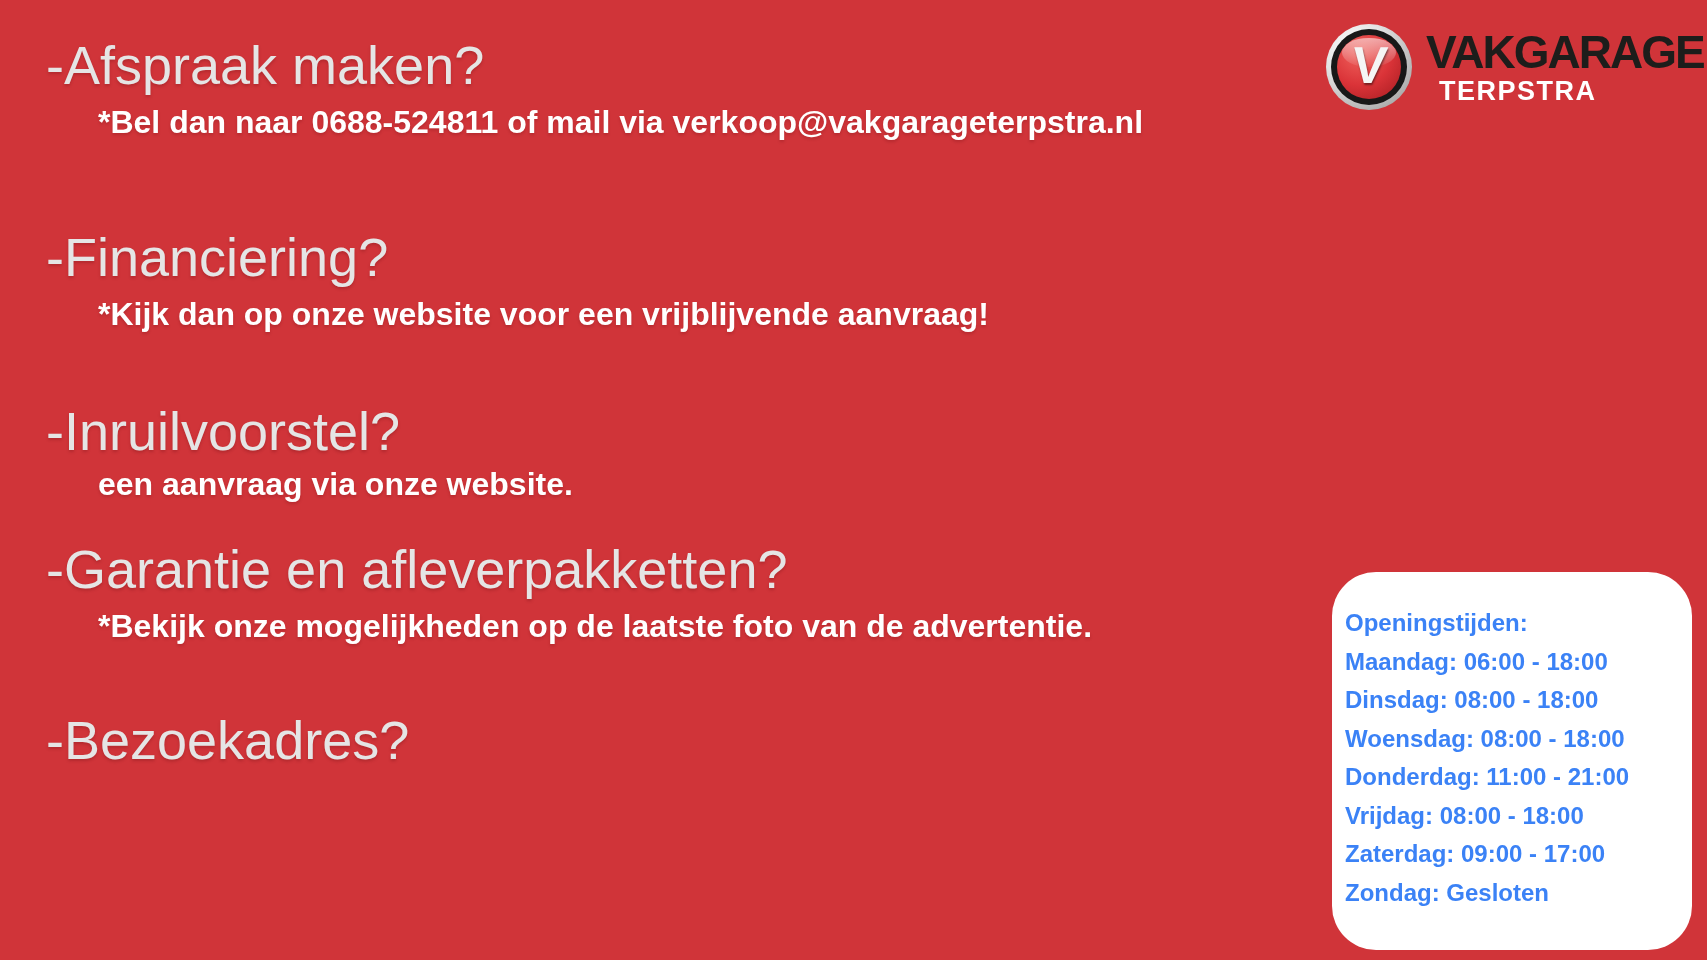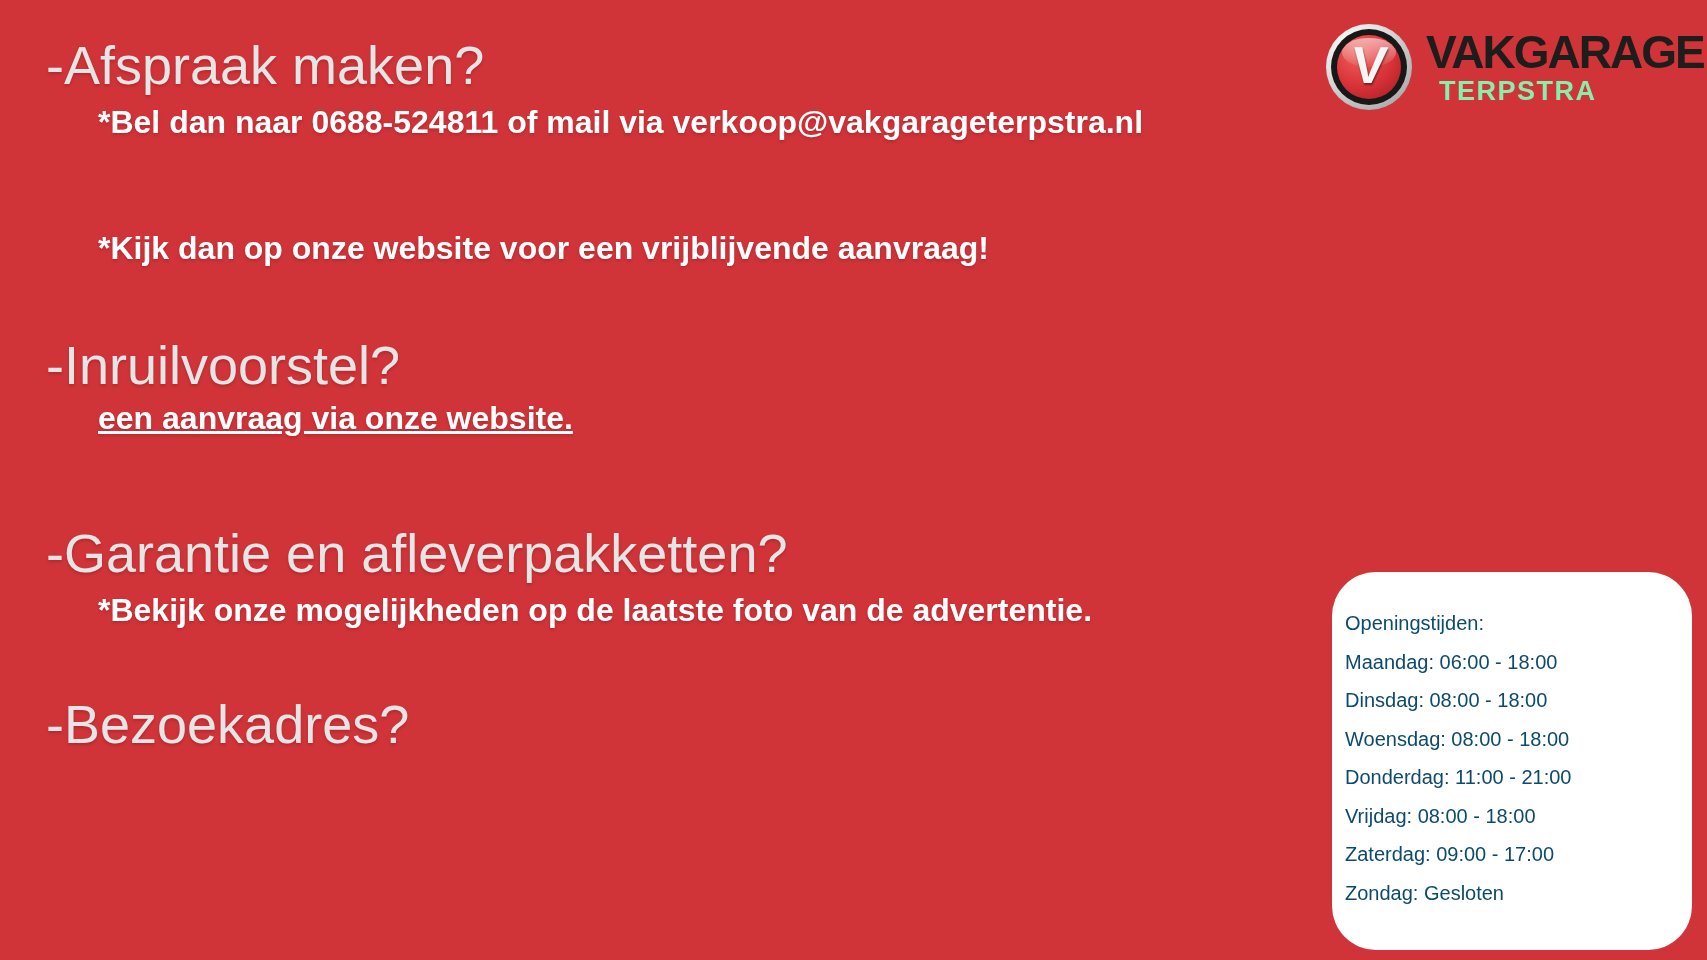--- a/index.html
+++ b/index.html
@@ -29,25 +29,25 @@
   .section-sub {
     color:#ffffff;
     font-size:32px;
     font-weight:bold;
     line-height:44px;
     margin-left:52px;
     margin-top:4px;
     text-shadow:0 2px 3px rgba(90,10,14,0.22);
     white-space:nowrap;
   }
-  .section-sub.cont { margin-top:0;text-decoration:underline; }
+  .section-sub.cont { margin-top:0; }
 
   .sec-2 { margin-top:82px; }
   .sec-3 { margin-top:64px; }
-  .sec-4 { margin-top:82px; }
+  .sec-4 { margin-top:32px; }
   .sec-5 { margin-top:61px; }
 
   
   .logo {
     position:absolute; top:24px; left:1326px;
     display:flex; align-items:flex-start;
   }
   .badge {
     position:relative;
     width:86px; height:86px; border-radius:50%;
@@ -84,58 +84,59 @@
   }
   .logo-text { margin-left:14px; padding-top:6px; }
   .logo-brand {
     color:#1d1d1b;
     font-size:46px; font-weight:bold;
     letter-spacing:-2px;
     line-height:44px;
     white-space:nowrap;
   }
   .logo-subbrand {
-    color:#86efac;
+    color:#ffffff;
     font-size:27px; font-weight:bold;
     letter-spacing:1.5px;
     line-height:30px;
     margin-left:13px;
     margin-top:2px;
     white-space:nowrap;
   }
 
   
   .hours-box {
     position:absolute;
     left:1332px; top:572px;
     width:360px; height:378px;
     background:#ffffff;
     border-radius:44px;
     padding:32px 8px 0 13px;
   }
   .hours-line {
-    color:#0c4a6e;
-    font-size:20px; font-weight:normal;
+    color:#3b82f6;
+    font-size:24px; font-weight:bold;
     line-height:38.5px;
     white-space:nowrap;
   }
 </style>
 </head>
 <body>
 
 <div class="canvas">
 
   <div class="content">
 
     <div class="section sec-1">
       <div class="section-heading">-Afspraak maken?</div>
       <div class="section-sub">*Bel dan naar 0688-524811 of mail via verkoop@vakgarageterpstra.nl</div>
     </div>
 
     <div class="section sec-2">
+      <div class="section-heading">-Financiering?</div>
       <div class="section-sub">*Kijk dan op onze website voor een vrijblijvende aanvraag!</div>
     </div>
 
     <div class="section sec-3">
       <div class="section-heading">-Inruilvoorstel?</div>
       <div class="section-sub cont">een aanvraag via onze website.</div>
     </div>
 
     <div class="section sec-4">
       <div class="section-heading">-Garantie en afleverpakketten?</div>

